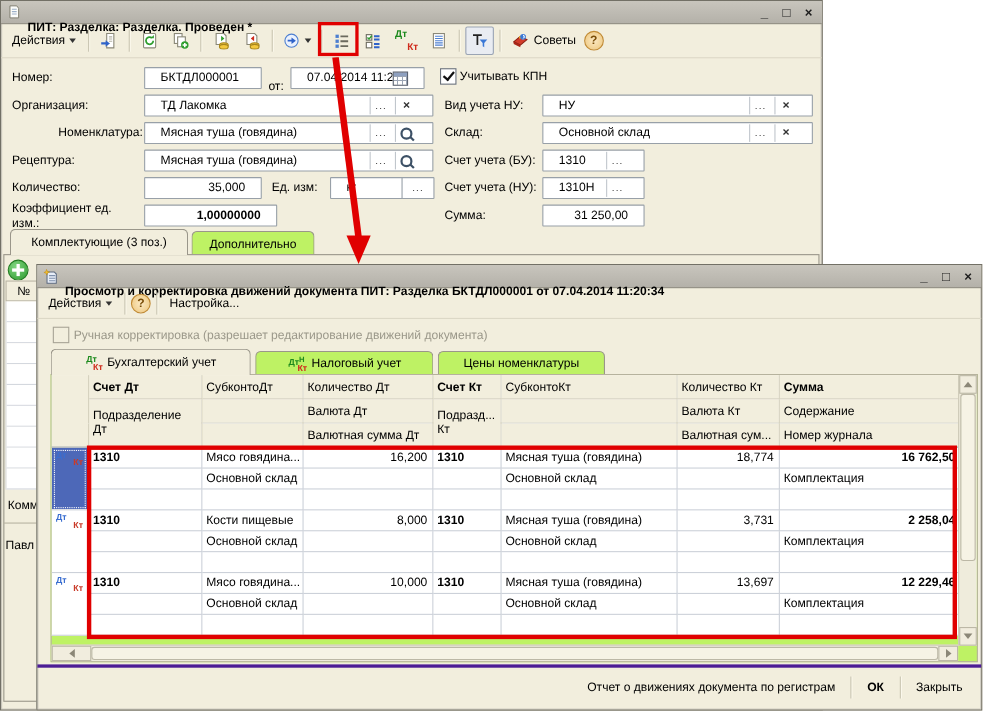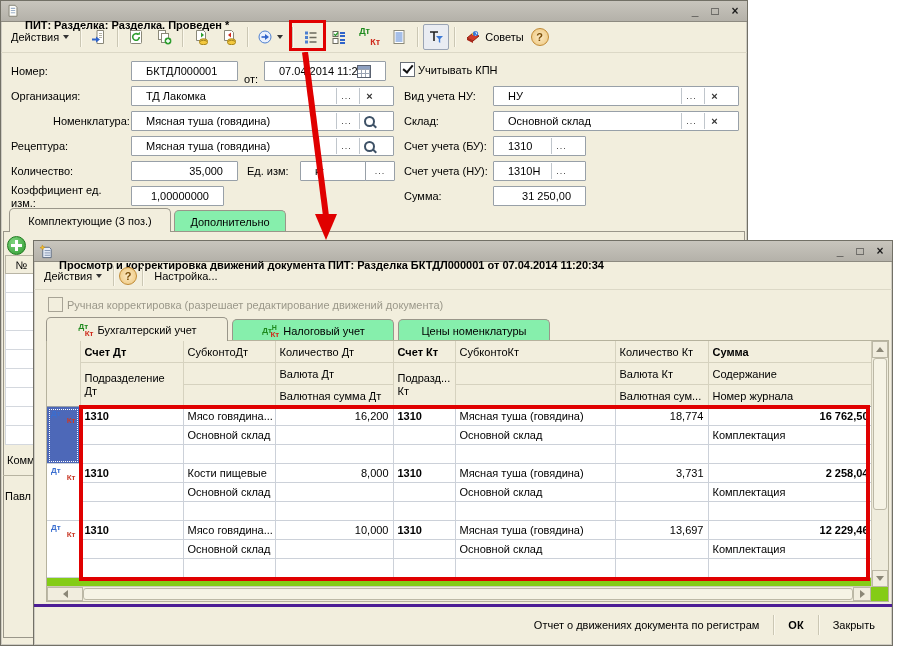--- a/index.html
+++ b/index.html
@@ -36,21 +36,21 @@
        background:linear-gradient(#8ea0c0 0 3px,transparent 3px),
                   repeating-linear-gradient(90deg,transparent 0 3px,#9aa4b4 3px 4px),
                   repeating-linear-gradient(transparent 0 3px,#9aa4b4 3px 4px);}
   .cb{width:13px;height:13px;background:#fff;border:1px solid #6a7078;display:inline-flex;
       align-items:center;justify-content:center;}
   .cb .tick{width:4px;height:8px;border-right:2px solid #111;border-bottom:2px solid #111;
             transform:rotate(40deg);margin-top:-3px;}
   .cb.disabled{background:#f2eedd;border-color:#a8a496;}
   .tab{position:absolute;height:22px;border:1px solid #9a968a;border-bottom:none;
        border-radius:5px 5px 0 0;display:flex;align-items:center;justify-content:center;
-       background:#86efac;padding:0 10px;gap:4px;box-sizing:border-box;}
+       background:#bef264;padding:0 10px;gap:4px;box-sizing:border-box;}
   .tab.active{background:#f2eedd;height:24px;z-index:3;}
   .panel{position:absolute;border:1px solid #9a968a;background:#f2eedd;}
   .helpbtn{width:16px;height:16px;border-radius:50%;background:radial-gradient(#fbe9c4,#edc579);
            border:1px solid #c08a35;color:#7a4d08;font-weight:bold;font-size:11px;
            display:flex;align-items:center;justify-content:center;}
   .dtkt{display:block;position:relative;width:22px;height:20px;font-weight:bold;font-size:9px;line-height:9px;}
   .dtkt .d{position:absolute;left:1px;top:0;color:#1d8a1d;}
   .dtkt .k{position:absolute;right:0;bottom:0;color:#cf2b1c;}
   .dtkt .sup{font-size:7px;vertical-align:3px;}
   
@@ -276,21 +276,21 @@
   <div class="fld" style="left:364px;top:160px;width:21px;justify-content:center;">
       <span style="font-size:9px;letter-spacing:1px;color:#333;">...</span>
     </div>
   <span class="lab" style="left:403px;top:164px;">Счет учета (НУ):</span>
   <div class="fld" style="left:492px;top:160px;width:93px;">
       <span class="val">1310Н</span>
       <span class="fbtn">...</span>
     </div>
 
   <span class="lab" style="left:10px;top:183px;width:95px;white-space:normal;line-height:13px;">Коэффициент ед. изм.:</span>
-  <div class="fld" style="left:130px;top:185px;width:93px;">
+  <div class="fld" style="left:130px;top:185px;width:121px;font-weight:bold;">
       <span class="val num">1,00000000</span>
     </div>
   <span class="lab" style="left:403px;top:189px;">Сумма:</span>
   <div class="fld" style="left:492px;top:185px;width:93px;">
       <span class="val num">31 250,00</span>
     </div>
 
   <div class="tab active" style="left:8px;top:207px;width:162px;">
       <span>Комплектующие (3 поз.)</span>
     </div>
@@ -360,21 +360,21 @@
     <span class="dtkt" style="width:18px;height:16px;font-size:8px;">
         <span class="d"><span>Дт</span><span class="sup">Н</span></span>
         <span class="k">Кт</span>
       </span>
     <span>Налоговый учет</span>
   </div>
   <div class="tab" style="left:364px;top:78px;width:152px;">
       <span>Цены номенклатуры</span>
     </div>
 
-  <div style="position:absolute;left:12px;top:99px;width:843px;height:262px;border:1px solid #b6b29d;background:#84cc16;box-sizing:border-box;">
+  <div style="position:absolute;left:12px;top:99px;width:843px;height:262px;border:1px solid #b6b29d;background:#bef264;box-sizing:border-box;">
     <table class="mov">
       <colgroup>
           <col style="width:33px">
           <col style="width:103px">
           <col style="width:92px">
           <col style="width:118px">
           <col style="width:62px">
           <col style="width:160px">
           <col style="width:93px">
           <col style="width:165px">

